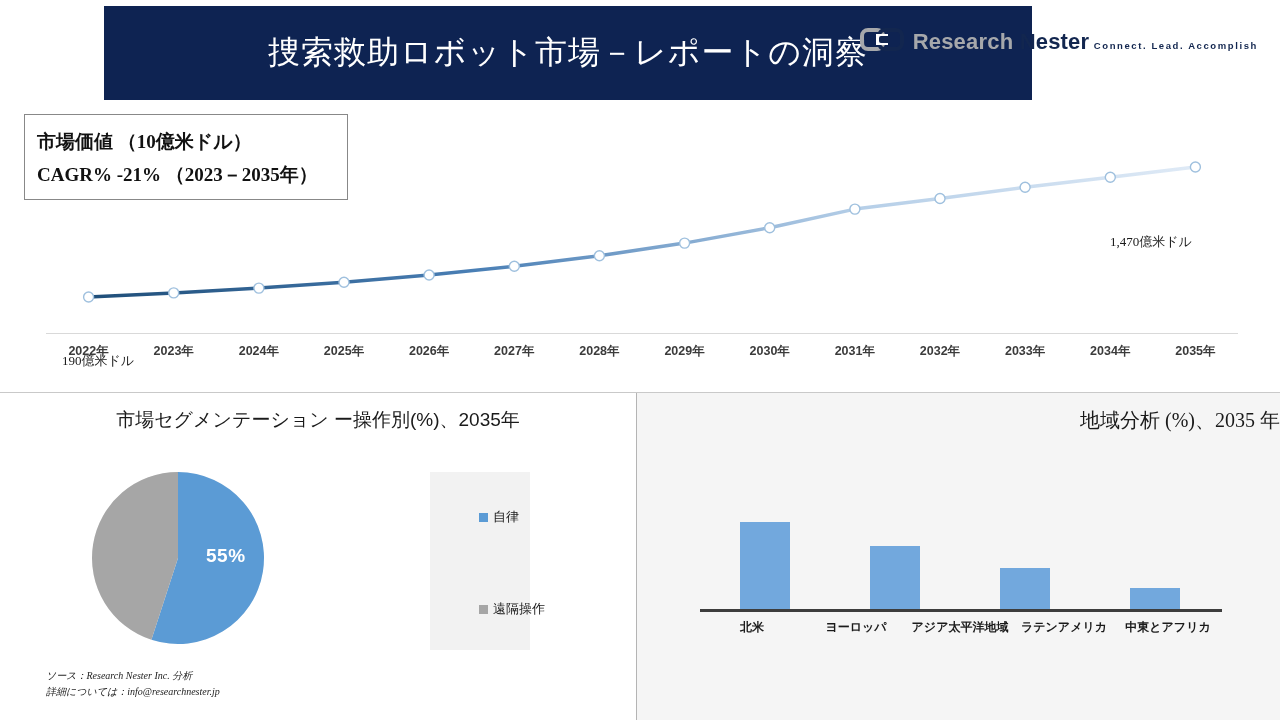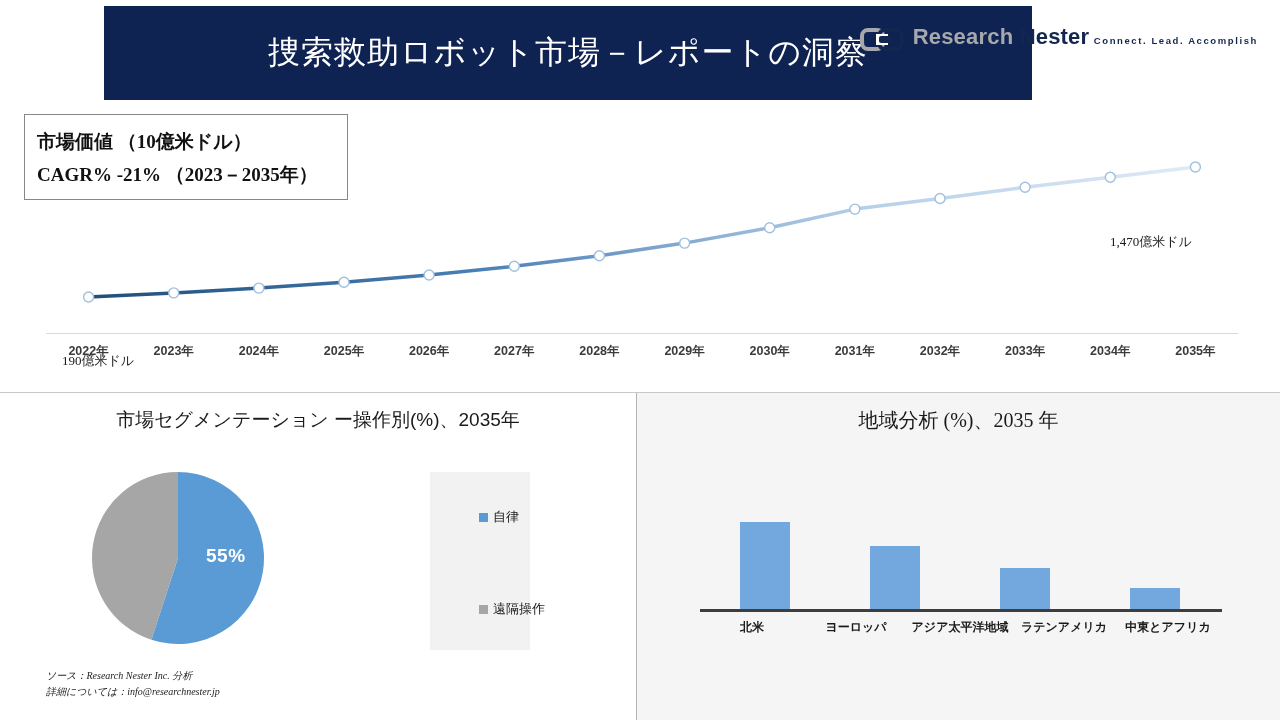--- a/index.html
+++ b/index.html
@@ -35,21 +35,21 @@
     color: #ffffff;
     font-family: "Liberation Serif", serif;
     font-size: 32px;
     letter-spacing: 1px;
     white-space: nowrap;
   }
   .logo {
     position: absolute;
     right: 22px; top: 26px;
     display: flex;
-    align-items: flex-start;
+    align-items: center;
     gap: 9px;
     padding-left: 12px;
   }
   .logo-mark { flex: 0 0 auto; }
   .logo-text { line-height: 1; }
   .logo-title {
     font-size: 22px;
     font-weight: bold;
     letter-spacing: .2px;
     white-space: nowrap;
@@ -153,20 +153,21 @@
     top: 14px;
     width: 100%;
     text-align: center;
     font-size: 19px;
     color: #1a1a1a;
     white-space: nowrap;
   }
   .panel-title.serif {
     font-family: "Liberation Serif", serif;
     font-size: 20px;
+    text-align: right;
   }
   .pie-wrap {
     position: absolute;
     left: 90px; top: 470px;
     width: 176px; height: 176px;
   }
   .pie-pct {
     position: absolute;
     left: 206px; top: 545px;
     font-size: 19px;

